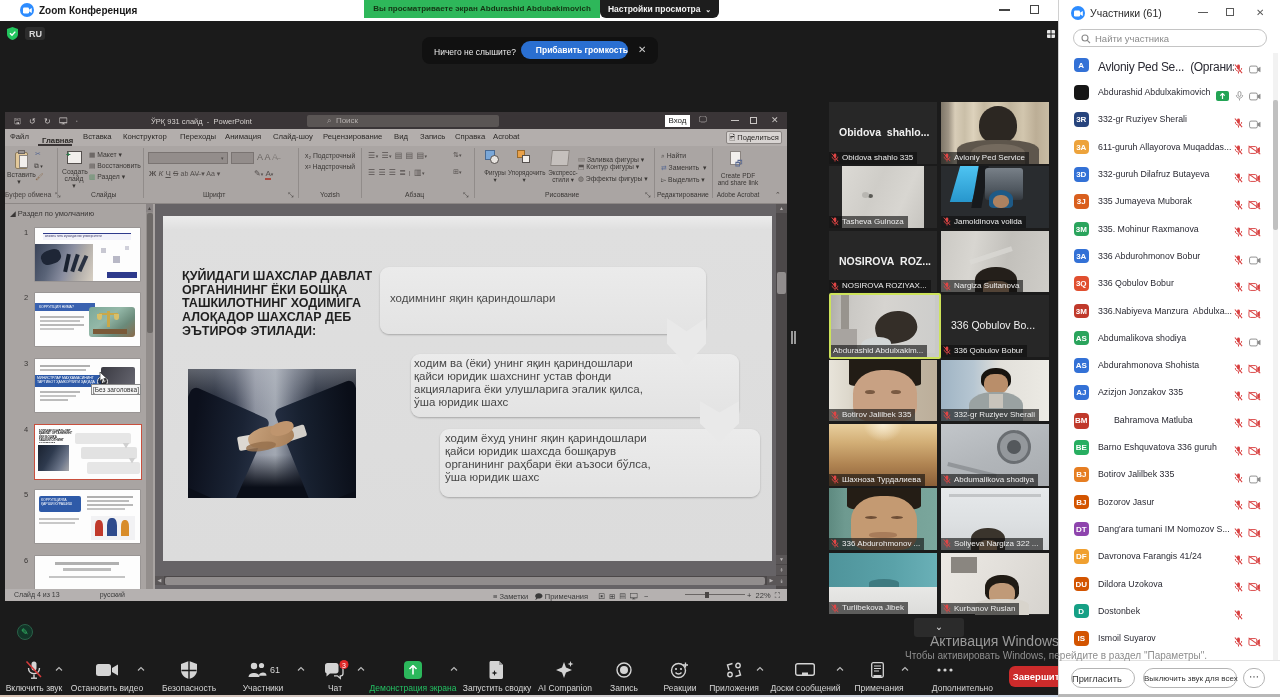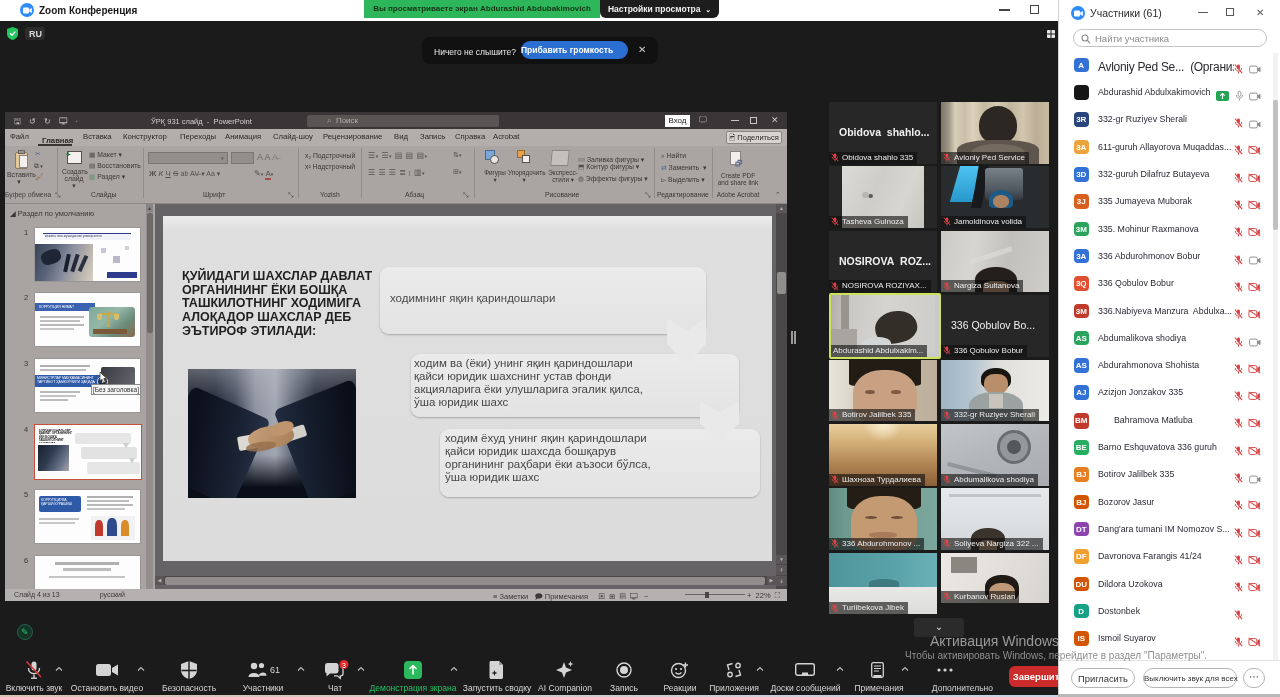--- a/index.html
+++ b/index.html
@@ -32,21 +32,21 @@
 <div class="abs" style="left:29px;top:29px;color:#d8d8d8;font-size:9px;font-weight:bold;">RU</div>
 
 <svg class="abs" style="left:1047px;top:30px;" width="8" height="8" viewBox="0 0 8 8">
       <rect x="0" y="0" width="8" height="8" rx="1" fill="#e8e8e8"></rect>
       <line x1="4" y1="0" x2="4" y2="8" stroke="#1b1b1b" stroke-width="1"></line>
       <line x1="0" y1="4" x2="8" y2="4" stroke="#1b1b1b" stroke-width="1"></line>
     </svg>
 
 <div class="abs" style="left:422px;top:37px;width:236px;height:27px;background:#111111;border-radius:8px;"></div>
 <div class="abs" style="left:434px;top:46.5px;color:#ececec;font-size:8.5px;white-space:nowrap;">Ничего не слышите?</div>
-<div class="abs" style="left:521px;top:41px;width:107px;height:18px;background:#2a6fd1;border-radius:9px;color:#fff;font-size:8.5px;font-weight:bold;text-align:left;line-height:18px;white-space:nowrap;">Прибавить громкость</div>
+<div class="abs" style="left:521px;top:41px;width:107px;height:18px;background:#2a6fd1;border-radius:9px;color:#fff;font-size:8.5px;font-weight:bold;text-align:right;line-height:18px;white-space:nowrap;">Прибавить громкость</div>
 <div class="abs" style="left:638px;top:44px;color:#ccc;font-size:10px;">✕</div>
 
 <div id="ppt" class="abs" style="left:5px;top:112px;width:782px;height:489px;background:#a9a4a2;">
 
   <div class="abs" style="left:0;top:0;width:782px;height:17px;background:#3a3537;"></div>
   <div class="abs" style="left:9px;top:3px;width:72px;height:11px;color:#c9c5c3;font-size:8px;letter-spacing:3px;">🖫 ↺ ↻ 🖵 ⸱</div>
   <div class="abs" style="left:146px;top:4.5px;color:#d6d2d0;font-size:7.5px;">ЎРҚ 931 слайд &nbsp;-&nbsp; PowerPoint</div>
   <div class="abs" style="left:302px;top:2.5px;width:192px;height:12px;background:#5a5554;border-radius:2px;color:#b5b0ae;font-size:8px;line-height:12px;"><span style="margin-left:20px;">⌕&nbsp;&nbsp;Поиск</span></div>
   <div class="abs" style="left:660px;top:2.5px;width:25px;height:12px;background:#fff;color:#222;font-size:8px;text-align:center;line-height:12px;">Вход</div>
   <div class="abs" style="left:694px;top:3px;color:#c9c5c3;font-size:8px;">🖵</div>
@@ -479,21 +479,21 @@
         <div style="position:absolute;left:0;bottom:0;max-width:106px;background:rgba(15,15,15,.62);color:#ececec;font-size:8px;line-height:12px;padding:0 4px 0 2px;white-space:nowrap;overflow:hidden;display:flex;align-items:center;">
           <svg width="8" height="9" viewBox="0 0 10 11" style="flex:0 0 auto;margin-right:3px;">
             <rect x="3.4" y="0.5" width="3.2" height="5.5" rx="1.6" fill="#e04545"></rect>
             <path d="M1.5 4.5 C1.5 9 8.5 9 8.5 4.5" stroke="#e04545" stroke-width="1.1" fill="none"></path>
             <line x1="5" y1="8.6" x2="5" y2="10.5" stroke="#e04545" stroke-width="1.1"></line>
             <line x1="1" y1="0.5" x2="9" y2="10" stroke="#e04545" stroke-width="1.2"></line>
           </svg>
           <span>Turlibekova Jibek</span>
         </div>
       </div>
-<div class="abs" style="left:115px;top:453.8px;width:108px;height:50px;overflow:hidden;background:#272727;">
+<div class="abs" style="left:115px;top:453.8px;width:108px;height:62px;overflow:hidden;background:#272727;">
         <div class="abs" style="left:0;top:0;width:108px;height:61.5px;background:linear-gradient(120deg,#ece9e4 0%,#e2dfda 50%,#d6d3ce 100%);"></div>
         <div class="abs" style="left:10px;top:4px;width:26px;height:16px;background:#8a8680;"></div>
         <div class="abs" style="left:44px;top:22px;width:34px;height:26px;background:#1f1a14;border-radius:46% 46% 30% 30%;"></div>
         <div class="abs" style="left:48px;top:30px;width:26px;height:22px;background:#c09a78;border-radius:42%;"></div>
         <div class="abs" style="left:34px;top:46px;width:54px;height:16px;background:#d8d4cc;border-radius:40% 40% 0 0;"></div>
         <div style="position:absolute;left:0;bottom:0;max-width:106px;background:rgba(15,15,15,.62);color:#ececec;font-size:8px;line-height:12px;padding:0 4px 0 2px;white-space:nowrap;overflow:hidden;display:flex;align-items:center;">
           <svg width="8" height="9" viewBox="0 0 10 11" style="flex:0 0 auto;margin-right:3px;">
             <rect x="3.4" y="0.5" width="3.2" height="5.5" rx="1.6" fill="#e04545"></rect>
             <path d="M1.5 4.5 C1.5 9 8.5 9 8.5 4.5" stroke="#e04545" stroke-width="1.1" fill="none"></path>
             <line x1="5" y1="8.6" x2="5" y2="10.5" stroke="#e04545" stroke-width="1.1"></line>
@@ -976,21 +976,21 @@
 <div class="abs" style="left:189px;top:632.8px;"><svg width="13" height="10" viewBox="0 0 14 10">
             <g>
               <rect x="1" y="1.3" width="8.5" height="7.4" rx="1.6" fill="none" stroke="#d84040" stroke-width="1"></rect>
               <path d="M10 3.7 L12.8 1.9 L12.8 8.1 L10 6.3 Z" fill="#d84040"></path>
               <line x1="0.6" y1="0.6" x2="13.2" y2="9.4" stroke="#d84040" stroke-width="1.2"></line>
             </g>
           </svg></div>
 <div class="abs" style="left:214px;top:53px;width:5px;height:607px;background:#f2f2f2;"></div>
 <div class="abs" style="left:214px;top:100px;width:5px;height:130px;background:#c0c0c0;border-radius:2px;"></div>
 <div class="abs" style="left:0;top:660px;width:222px;height:34px;background:#fff;border-top:1px solid #e2e2e2;"></div>
-<div class="abs" style="left:12px;top:668px;width:64px;height:20px;border:1px solid #b4b4b4;border-radius:10px;font-size:9.3px;color:#333;text-align:center;line-height:20px;">Пригласить</div>
+<div class="abs" style="left:12px;top:668px;width:64px;height:20px;border:1px solid #b4b4b4;border-radius:10px;font-size:9.3px;color:#333;text-align:left;line-height:20px;">Пригласить</div>
 <div class="abs" style="left:84px;top:668px;width:94px;height:20px;border:1px solid #b4b4b4;border-radius:10px;font-size:8px;color:#333;text-align:center;line-height:20px;white-space:nowrap;">Выключить звук для всех</div>
 <div class="abs" style="left:184px;top:668px;width:22px;height:20px;border:1px solid #b4b4b4;border-radius:10px;font-size:10px;color:#333;text-align:center;line-height:16px;">⋯</div>
 <div class="abs" style="left:0;top:694px;width:222px;height:3px;background:#b8b8b8;"></div>
 </div>
 </div>
 
 <div class="abs" style="left:0;top:695px;width:1058px;height:2px;background:linear-gradient(90deg,#d9c3b4,#c9d4e4);z-index:70;"></div>
 <div class="abs" style="left:1058px;top:694px;width:222px;height:3px;background:#b8b8b8;z-index:70;"></div>
 
 </div>

